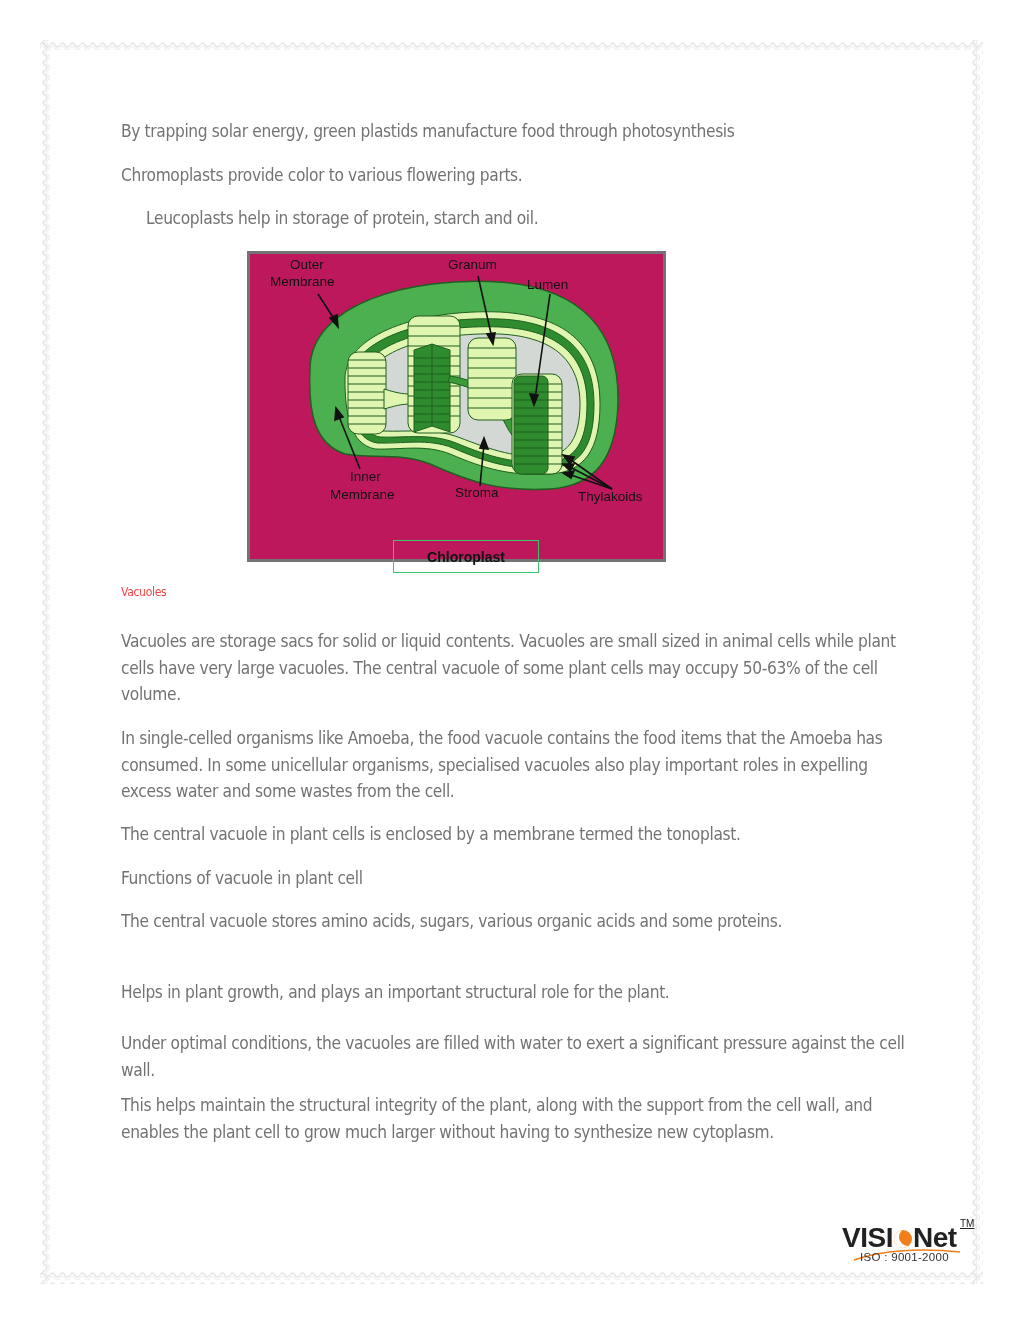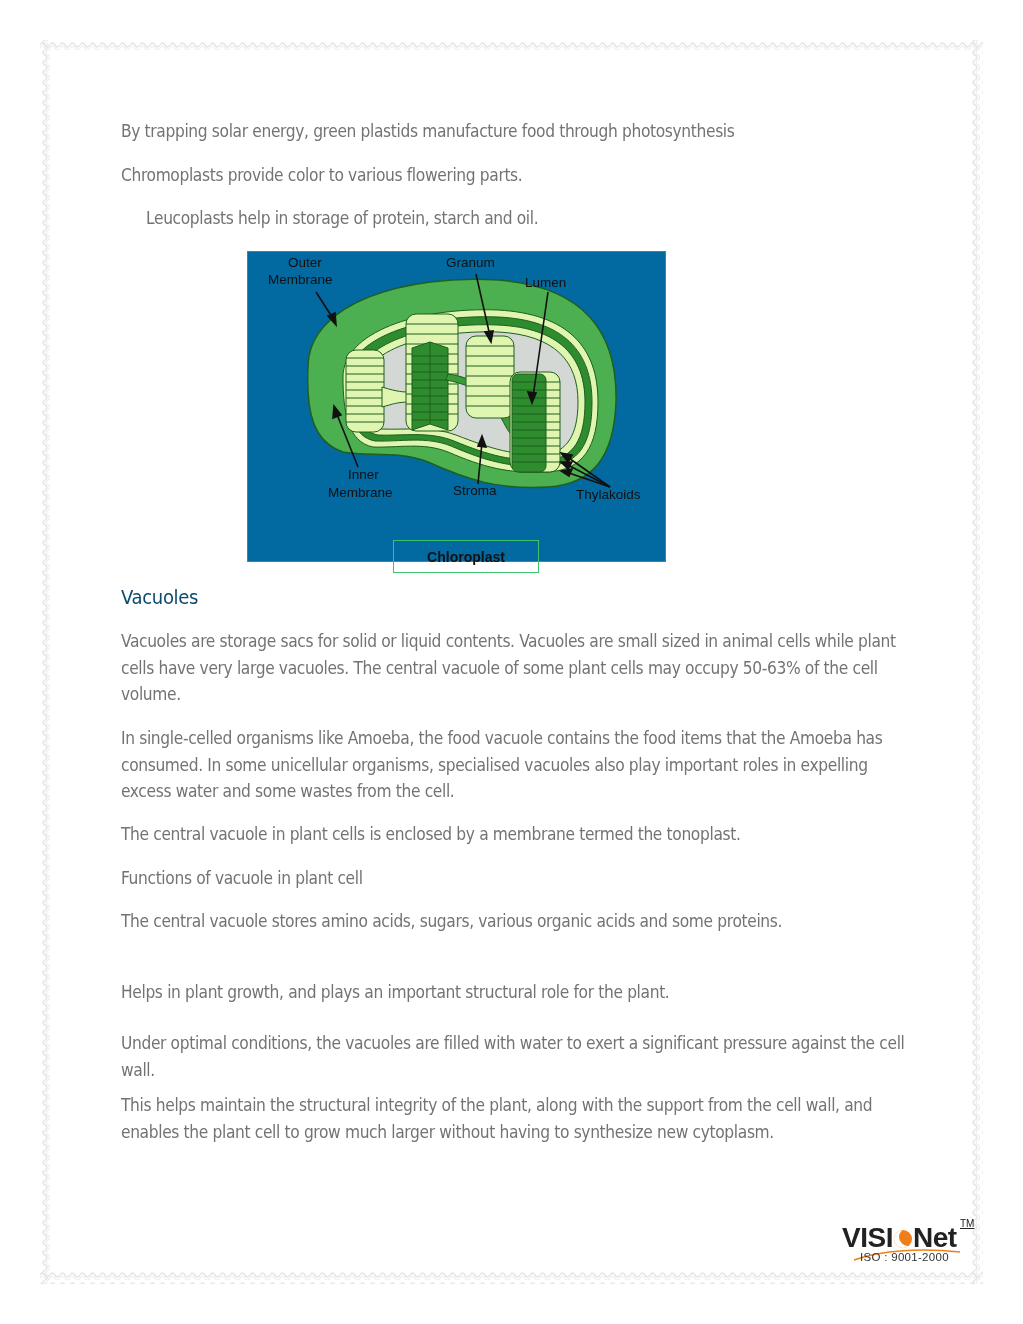--- a/index.html
+++ b/index.html
@@ -12,25 +12,25 @@
     .para {
       position: absolute; left: 121px; width: 790px; margin: 0;
       font-family: "DejaVu Sans Condensed", "DejaVu Sans", sans-serif;
       font-stretch: condensed;
       font-size: 17.2px; line-height: 26.5px; color: #737373;
       letter-spacing: -0.35px;
     }
     .heading {
       position: absolute; left: 121px; margin: 0;
       font-family: "DejaVu Sans", sans-serif; font-stretch: condensed;
-      font-size: 20px; color: #0c4a6e; font-weight: normal; letter-spacing: -0.3px;
+      font-size: 12px; color: #ef4444; font-weight: normal; letter-spacing: -0.3px;
     }
     .figure-frame {
       position: absolute; left: 247px; top: 251px; width: 419px; height: 311px;
-      border: 1px solid #737373; box-sizing: border-box; background: #0369a1;
+      border: 3px solid #737373; box-sizing: border-box; background: #be185d;
     }
     .figure-frame svg { display: block; }
     .caption-box {
       position: absolute; left: 393px; top: 540px; width: 146px; height: 33px;
       border: 1.5px solid #3ec46d; box-sizing: border-box;
       display: flex; align-items: center; justify-content: center;
       font-family: "Liberation Sans", sans-serif; font-weight: bold; font-size: 14px; color: #111;
     }
     .logo {
       position: absolute; left: 842px; top: 1218px; width: 135px; height: 50px;

